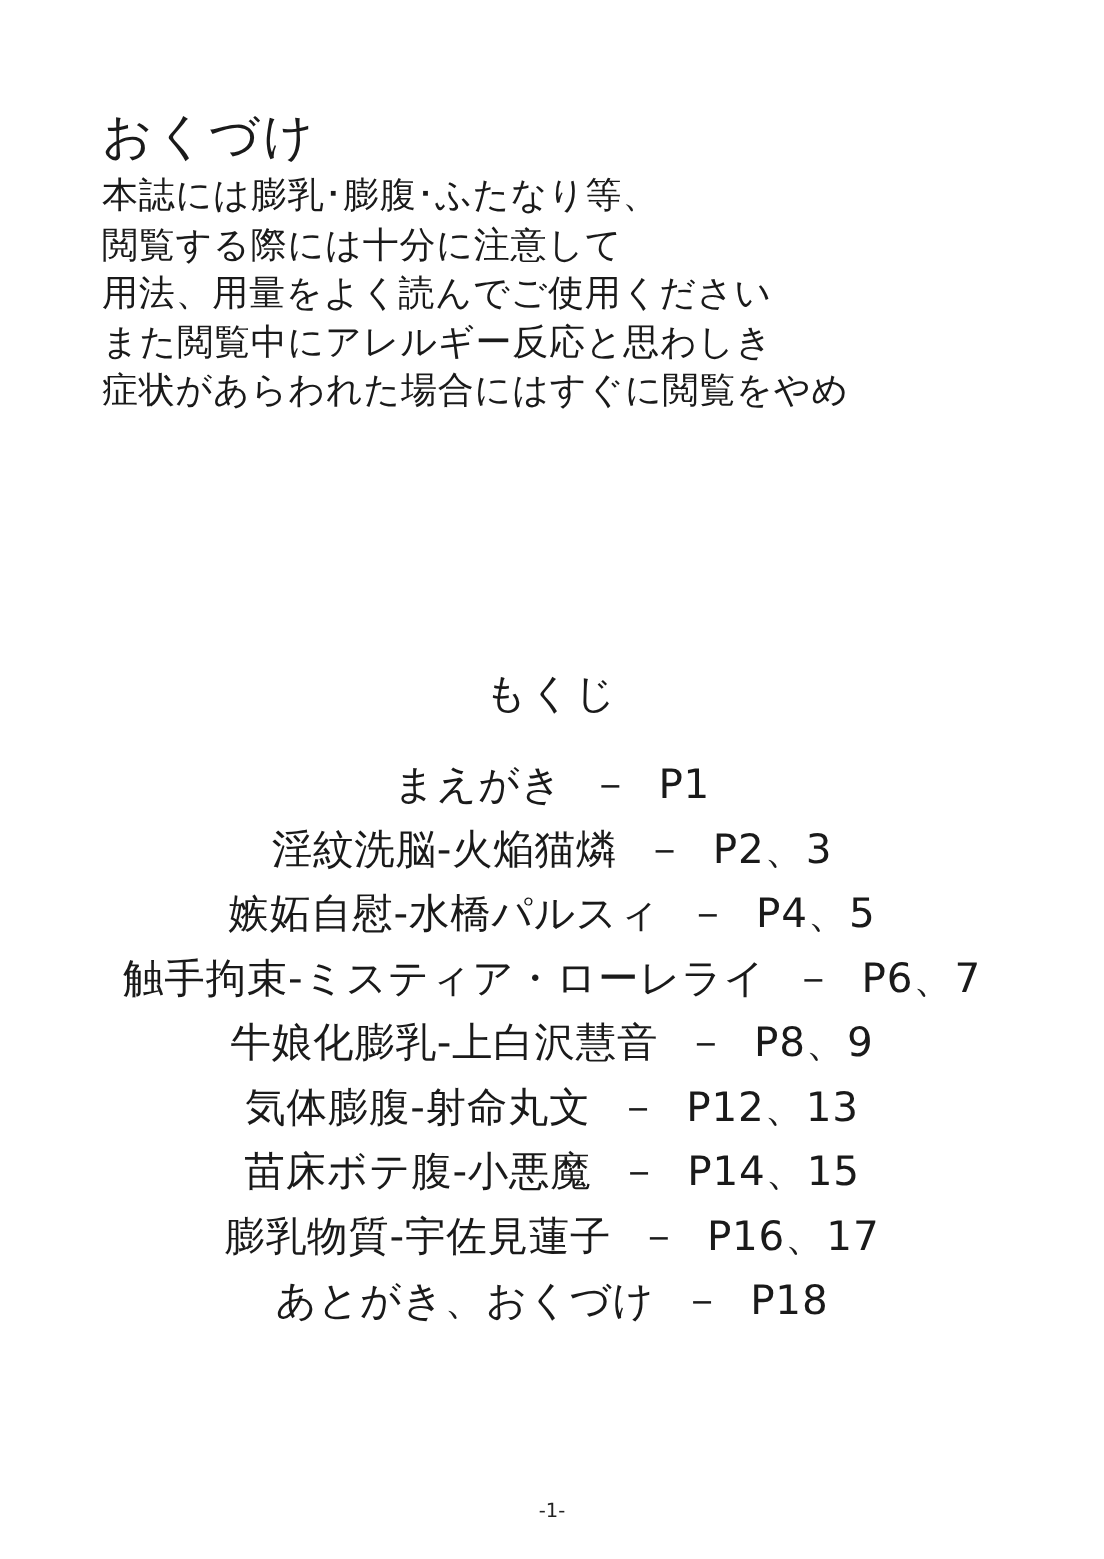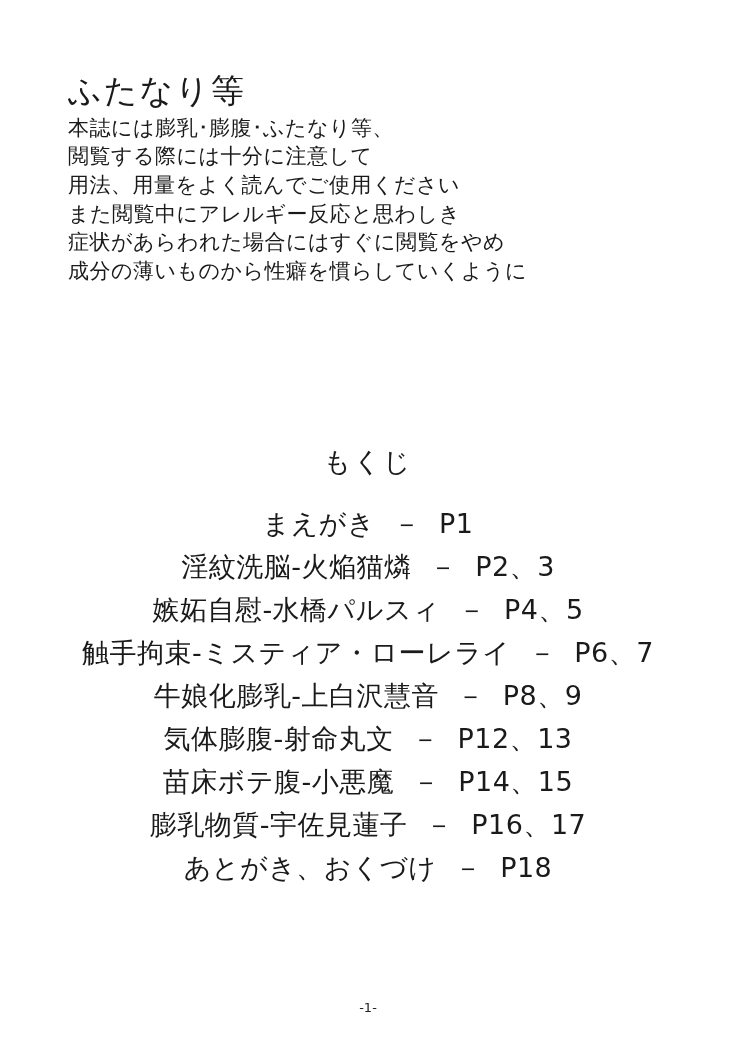--- a/index.html
+++ b/index.html
@@ -29,21 +29,21 @@
   }
   .preface-title {
     font-size: 33px;
     line-height: 1.15;
     letter-spacing: 2px;
     margin: 0 0 4px 0;
     font-weight: normal;
     font-family: "DejaVu Sans", sans-serif;
   }
   .preface-lines {
-    font-size: 21px;
+    font-size: 24px;
     line-height: 1.36;
     letter-spacing: 0.5px;
     font-family: "DejaVu Sans", sans-serif;
   }
   .preface-lines div {
     white-space: pre;
   }
   .toc-block {
     position: absolute;
     left: 0;
@@ -80,28 +80,27 @@
     font-family: "DejaVu Sans", sans-serif;
     color: #222;
   }
 </style>
 </head>
 <body>
 
 <div class="page">
 
   <section class="preface-block">
-    <h1 class="preface-title">ふたなり等</h1>
+    <h1 class="preface-title">おくづけ</h1>
     <div class="preface-lines">
       <div>本誌には膨乳･膨腹･ふたなり等、</div>
       <div>閲覧する際には十分に注意して</div>
       <div>用法、用量をよく読んでご使用ください</div>
       <div>また閲覧中にアレルギー反応と思わしき</div>
       <div>症状があらわれた場合にはすぐに閲覧をやめ</div>
-      <div>成分の薄いものから性癖を慣らしていくように</div>
     </div>
   </section>
 
   <section class="toc-block">
     <div class="toc-title">もくじ</div>
     <ul class="toc-list">
       <li class="toc-item">まえがき  －  P1</li>
       <li class="toc-item">淫紋洗脳-火焔猫燐  －  P2、3</li>
       <li class="toc-item">嫉妬自慰-水橋パルスィ  －  P4、5</li>
       <li class="toc-item">触手拘束-ミスティア・ローレライ  －  P6、7</li>

